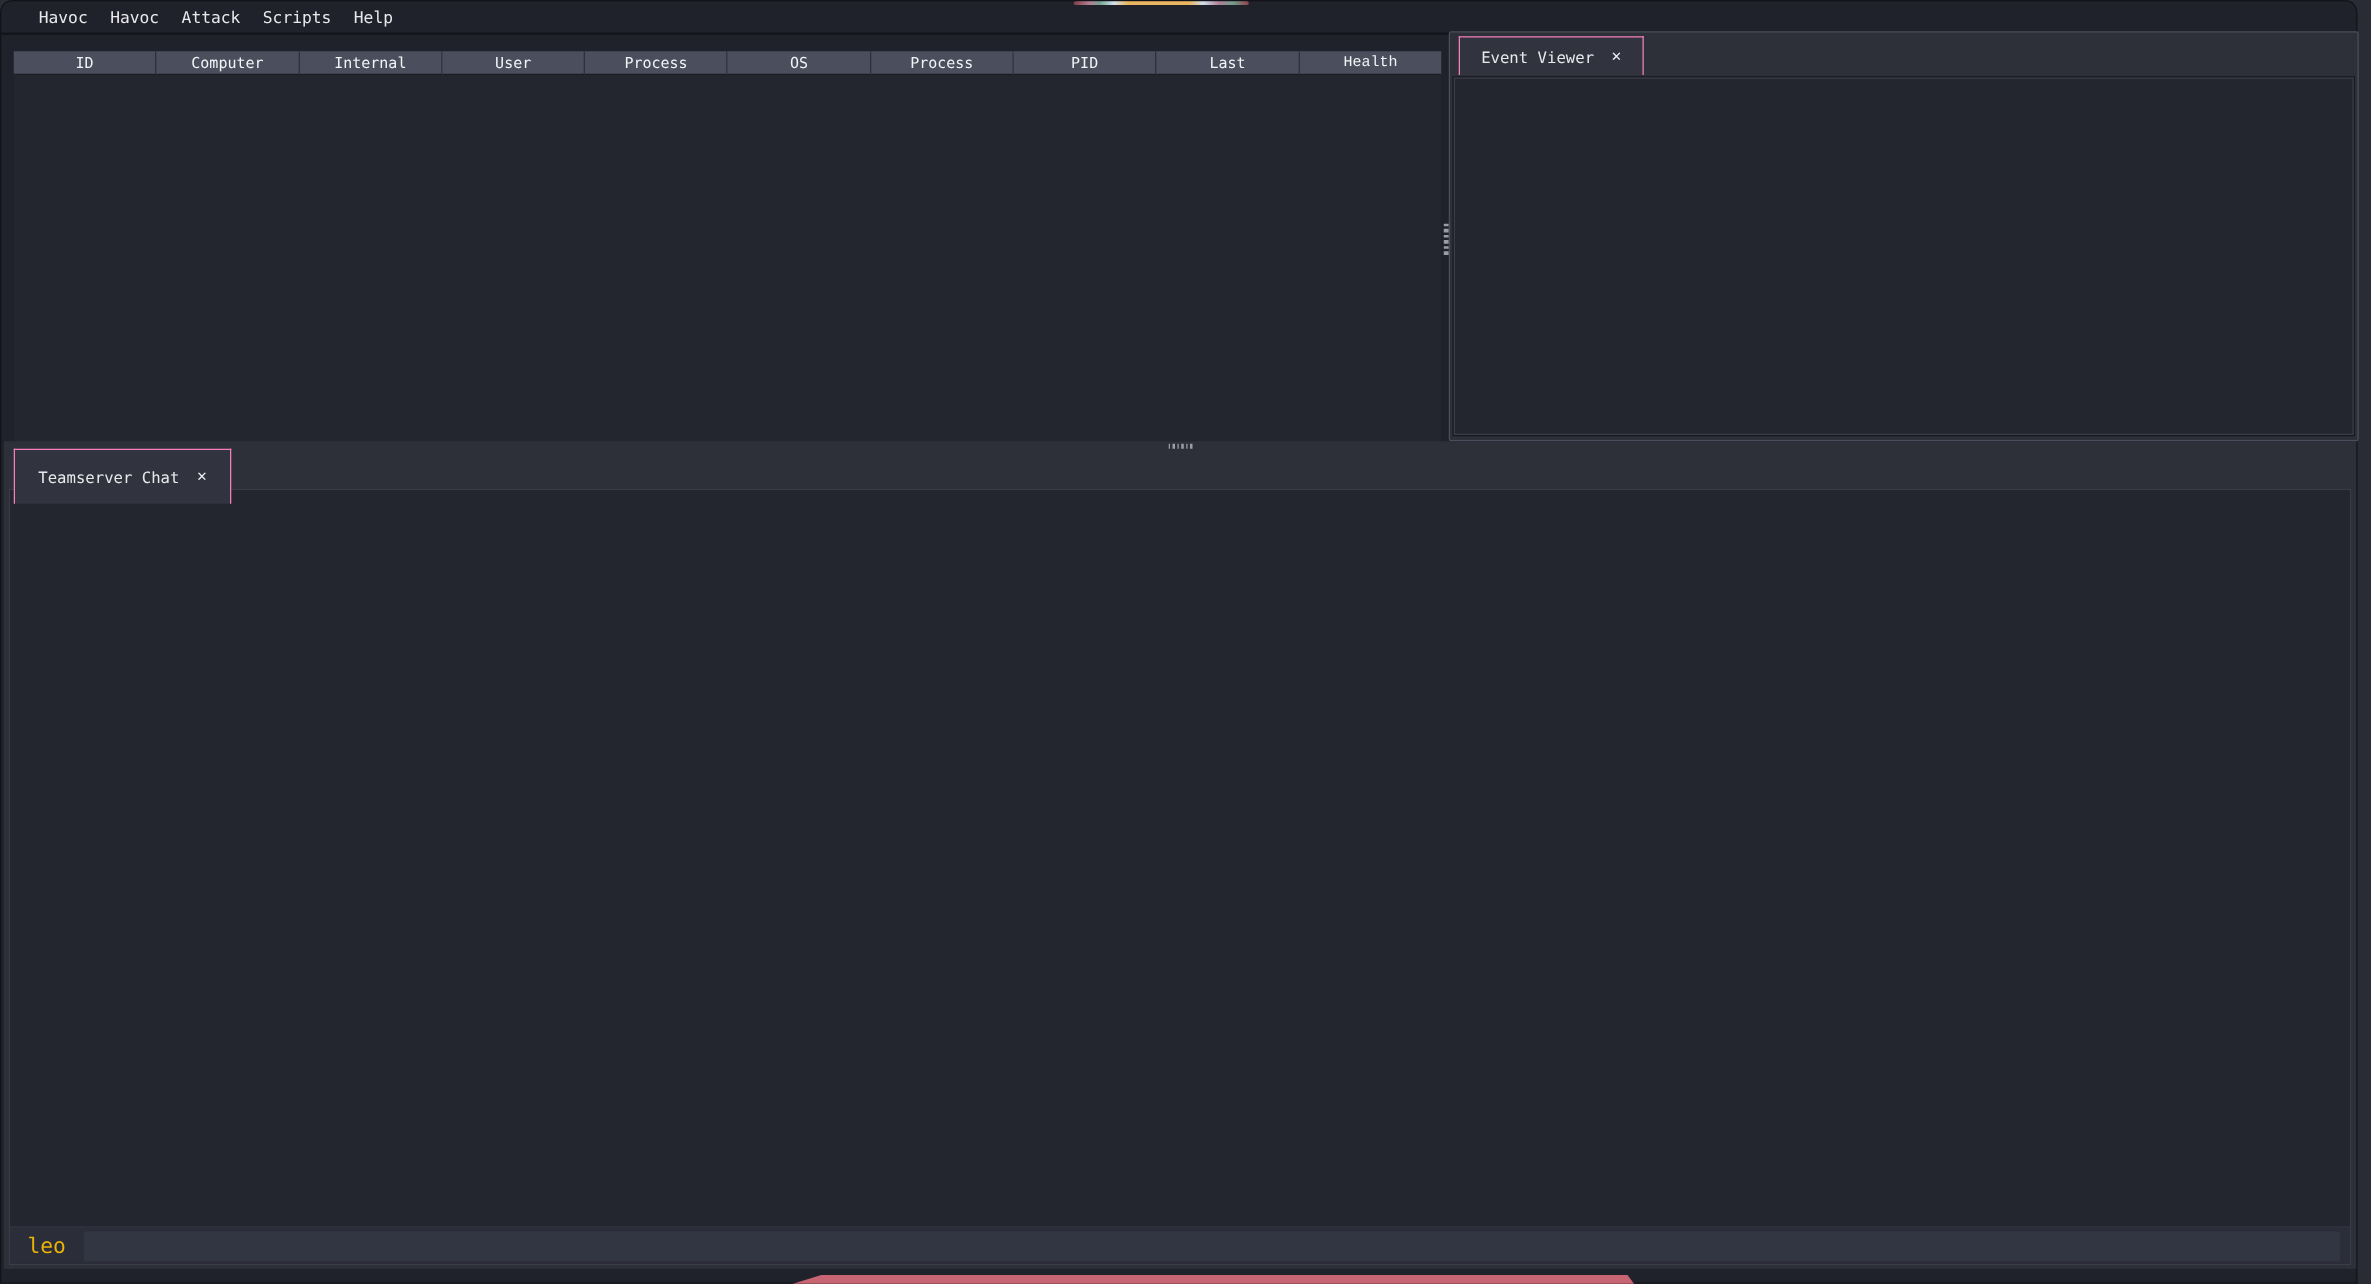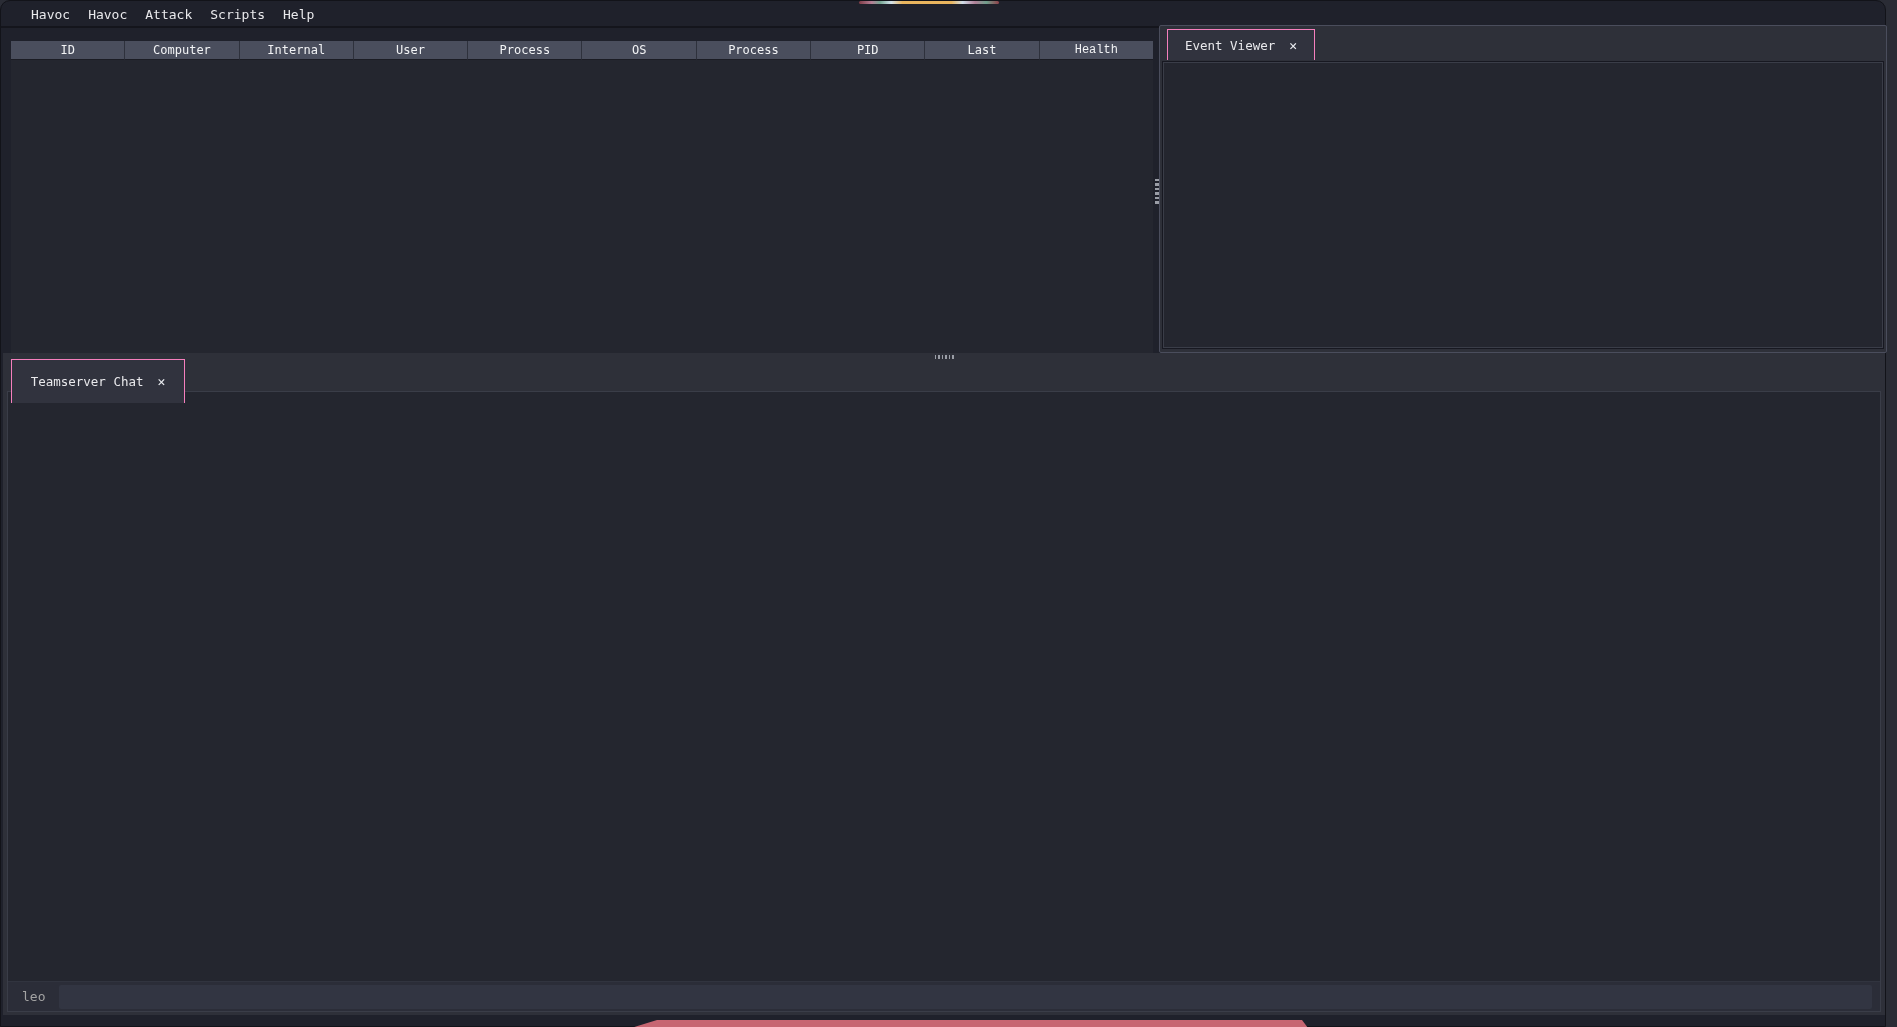--- a/index.html
+++ b/index.html
@@ -130,21 +130,21 @@
     display:flex;flex-direction:column;
   }
   .chat-messages{flex:1 1 auto;}
   .chat-input-row{
     flex:0 0 30px;
     background:var(--row-bg);
     border-top:1px solid #31343f;
     display:flex;align-items:center;
     padding:0 8px 0 14px;
   }
-  .chat-user{font-size:13px;color:#a3a3a3;}
+  .chat-user{font-size:17px;color:#eab308;}
   .chat-input{
     flex:1 1 auto;margin-left:14px;height:24px;
     background:var(--input-bg);
     border:none;border-radius:2px;outline:none;
     color:var(--text);
     font-family:"DejaVu Sans Mono","Liberation Mono",monospace;
     font-size:13px;padding:0 8px;
   }
   
   .toast{

